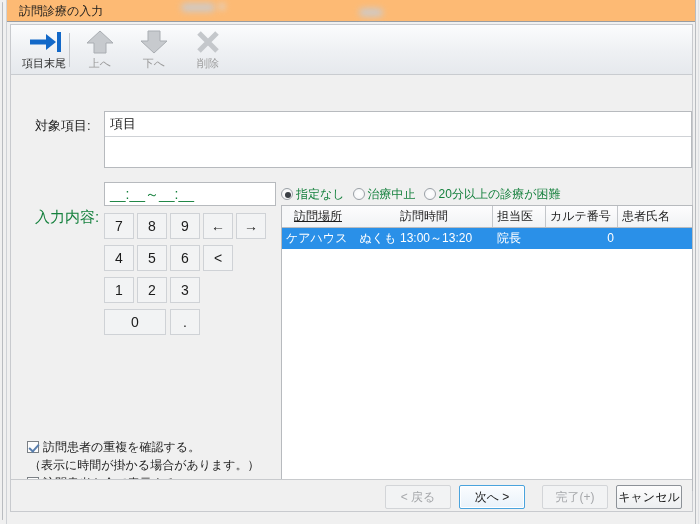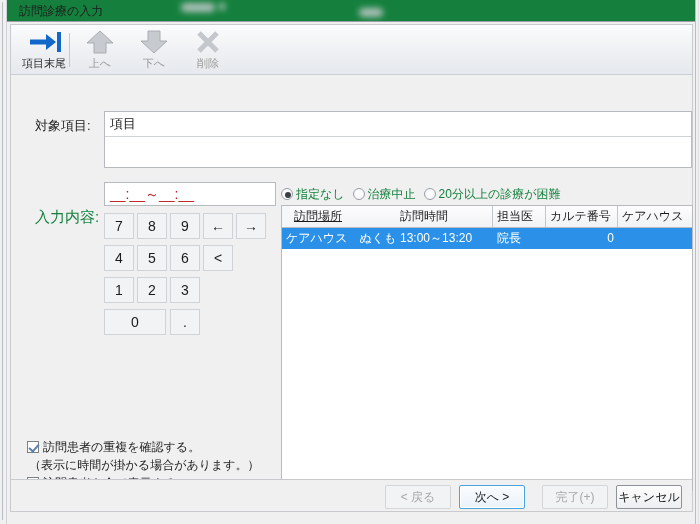--- a/index.html
+++ b/index.html
@@ -25,21 +25,21 @@
   #frame-left  { left: 2px;  top: 2px;  width: 1px; height: 518px; border-radius: 2px; }
   #frame-left2 { left: 6px;  top: 0px;  width: 1px; height: 524px; background:#cfd2d6; }
   #frame-right { left: 695px; top: 0px; width: 1px; height: 524px; background:#b9bcc0; }
   #frame-right2{ left: 698px; top: 0px; width: 1px; height: 524px; background:#dfe1e4; }
 
   
   #titlebar {
     position: absolute;
     left: 7px; top: 0px;
     width: 688px; height: 22px;
-    background: #15803d;
+    background: #fdba74;
     border-bottom: 1px solid #9a9da1;
   }
   #title-text {
     position: absolute;
     left: 12px; top: 3px;
     font-size: 12px;
     color: #1b1b1b;
     white-space: nowrap;
   }
   .blur-blob {
@@ -156,21 +156,21 @@
     color: #15803d;
     margin-top: 20px;
   }
   #input-field {
     position: absolute;
     left: 93px; top: 157px;
     width: 172px; height: 24px;
     background: #ffffff;
     border: 1px solid #b7babe;
     font-size: 14px;
-    color: #b91c1c;
+    color: #15803d;
     line-height: 22px;
     padding-left: 5px;
     letter-spacing: 0px;
     white-space: nowrap;
     overflow: hidden;
   }
   .key {
     position: absolute;
     width: 30px; height: 26px;
     background: #f2f3f4;
@@ -429,21 +429,21 @@
     <div id="radio-row">
       <span class="radio-item selected"><span class="radio-dot"></span><span>指定なし</span></span><span class="radio-item"><span class="radio-dot"></span><span>治療中止</span></span><span class="radio-item"><span class="radio-dot"></span><span>20分以上の診療が困難</span></span>
     </div>
 
     <div id="table-wrap">
       <div id="thead">
         <div class="th" style="left:8px;   width:114px;text-decoration:underline;">訪問場所</div>
         <div class="th" style="left:114px; width:97px;">訪問時間</div>
         <div class="th" style="left:211px; width:53px;">担当医</div>
         <div class="th" style="left:264px; width:72px;">カルテ番号</div>
-        <div class="th" style="left:336px; width:74px; border-right:none;">ケアハウス</div>
+        <div class="th" style="left:336px; width:74px; border-right:none;">患者氏名</div>
       </div>
       <div id="row0">
         <div class="td" style="left:0px;   width:114px;">ケアハウス　ぬくもり</div>
         <div class="td" style="left:114px; width:97px;">13:00～13:20</div>
         <div class="td" style="left:211px; width:53px;">院長</div>
         <div class="td num" style="left:264px; width:72px;">0</div>
       </div>
     </div>
 
     <div class="cbrow checked" id="cb1"><span class="cbbox"></span><span>訪問患者の重複を確認する。</span></div>

